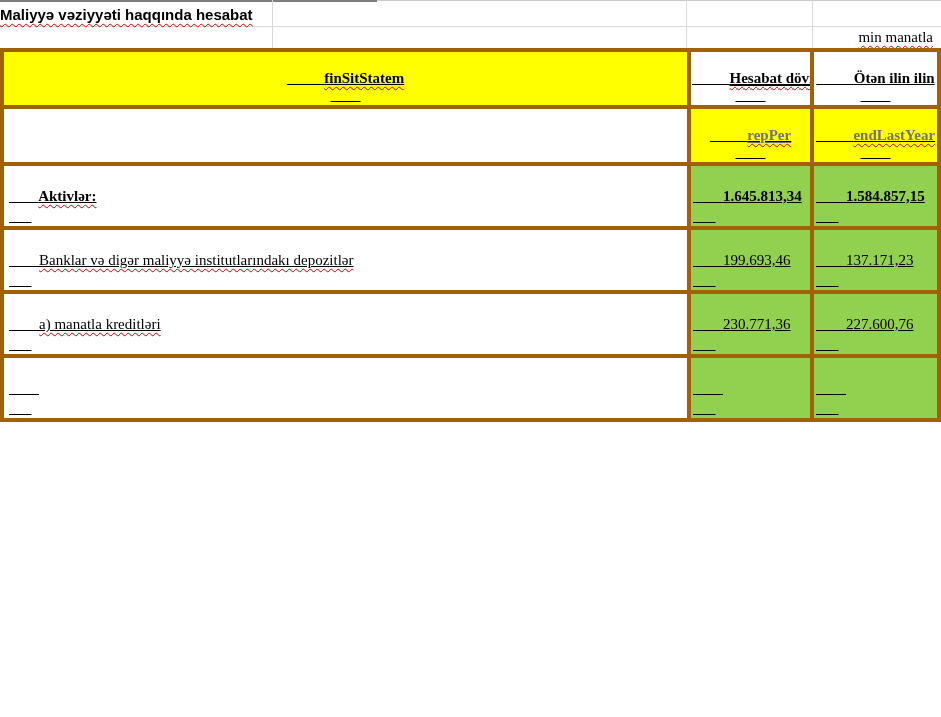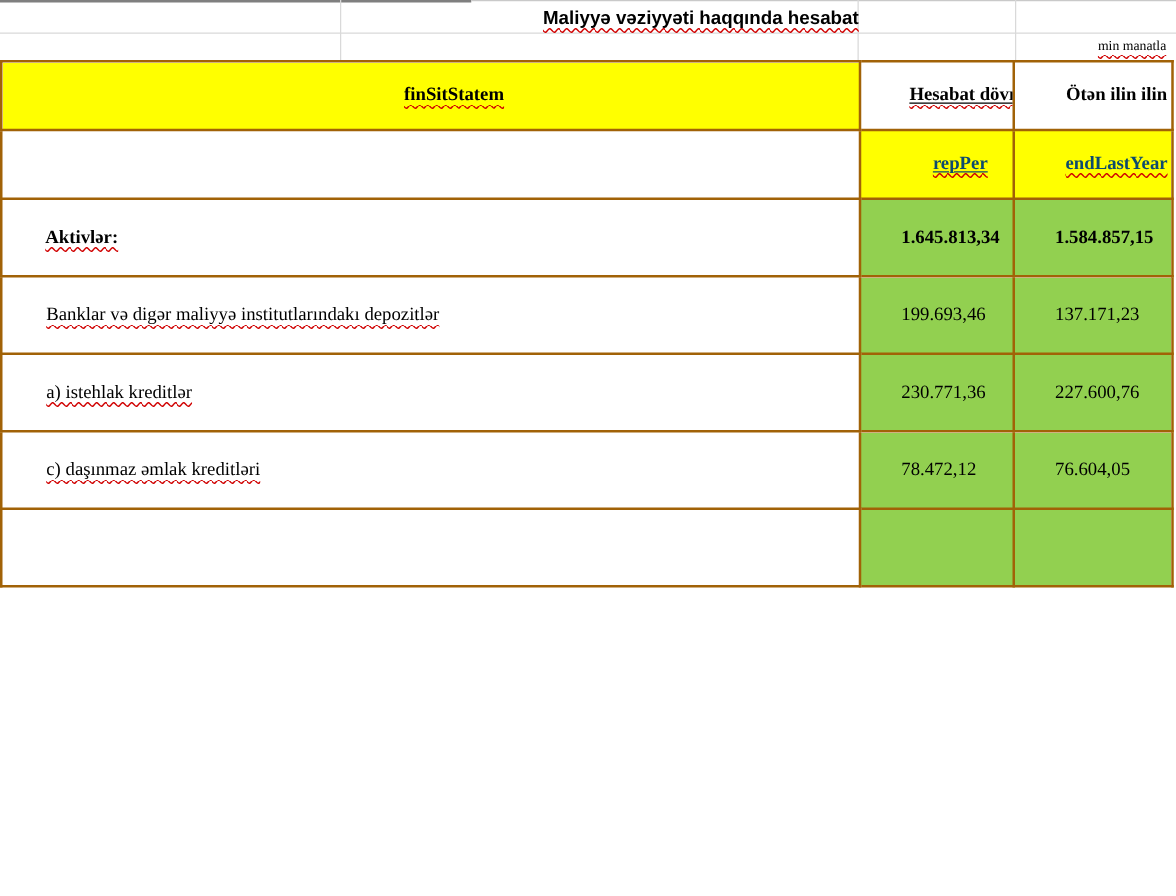--- a/index.html
+++ b/index.html
@@ -8,52 +8,52 @@
     background:#ffffff; font-family:"Liberation Serif", serif; color:#000;
   }
   
   .grid-v { position:absolute; top:0; width:1px; height:48px; background:#d9d9d9; }
   .grid-h { position:absolute; left:0; width:941px; height:1px; background:#d9d9d9; }
   .top-strip-dark { position:absolute; top:0; left:0; width:377px; height:2px; background:#7f7f7f; }
   .top-strip-light { position:absolute; top:0; left:377px; width:564px; height:1px; background:#c9c9c9; }
 
   .title-row {
     position:absolute; top:3px; left:0; width:687px; height:24px;
-    text-align:right; font-family:"Liberation Sans", sans-serif;
+    text-align:left; font-family:"Liberation Sans", sans-serif;
     font-weight:bold; font-size:15px; line-height:24px;
   }
   .unit-row {
     position:absolute; top:27px; right:8px; height:20px;
-    font-size:11px; line-height:20px; text-align:right;
+    font-size:15px; line-height:20px; text-align:right;
   }
 
   
   .wavy {
     text-decoration-line: underline;
     text-decoration-style: wavy;
     text-decoration-color:#d00000;
     text-decoration-thickness:1px;
     text-underline-offset:3px;
   }
   
   .u { text-decoration-line: underline; text-decoration-thickness:1px; text-underline-offset:2px; }
 
   table.fin {
     position:absolute; top:48px; left:0; width:937px;
     border-collapse:collapse; table-layout:fixed;
     font-size:15px;
   }
-  table.fin td { border:2px solid #a16207; overflow:hidden; white-space:pre; vertical-align:middle; }
+  table.fin td { border:4px solid #a16207; overflow:hidden; white-space:pre; vertical-align:middle;text-decoration:underline; }
   table.fin { border:2px solid #000; }
   tr.head1 { height:26px; }
   tr.head1 td { border-bottom-width:2px; font-weight:bold; text-align:center; }
   tr.head2 { height:24px; }
   tr.head2 td { border-bottom-width:2px; font-weight:bold; text-align:center; }
   .yellow { background:#ffff00; }
-  .red-text { color:#0c4a6e; }
+  .red-text { color:#737373; }
   td.name-head { font-weight:normal; }
 
   tbody tr { height:22px; }
   td.label-cell { background:#fff; padding:0 1px 0 5px; text-align:left; line-height:20px; }
   td.value-cell { background:#92d050; padding:0 9px 0 2px; text-align:left; line-height:20px; }
   tr.bold-row td { font-weight:bold; }
 </style>
 </head>
 <body>
 
@@ -120,38 +120,27 @@
       </td>
       <td class="value-cell">
         <span>199.693,46</span>
       </td>
       <td class="value-cell">
         <span>137.171,23</span>
       </td>
     </tr>
         <tr>
       <td class="label-cell">
-        <span class="wavy">a) istehlak kreditlər</span>
+        <span class="wavy">a) manatla kreditləri</span>
       </td>
       <td class="value-cell">
         <span>230.771,36</span>
       </td>
       <td class="value-cell">
         <span>227.600,76</span>
-      </td>
-    </tr>
-        <tr>
-      <td class="label-cell">
-        <span class="wavy">c) daşınmaz əmlak kreditləri</span>
-      </td>
-      <td class="value-cell">
-        <span>78.472,12</span>
-      </td>
-      <td class="value-cell">
-        <span>76.604,05</span>
       </td>
     </tr>
         <tr>
       <td class="label-cell">
         
       </td>
       <td class="value-cell">
         
       </td>
       <td class="value-cell">

